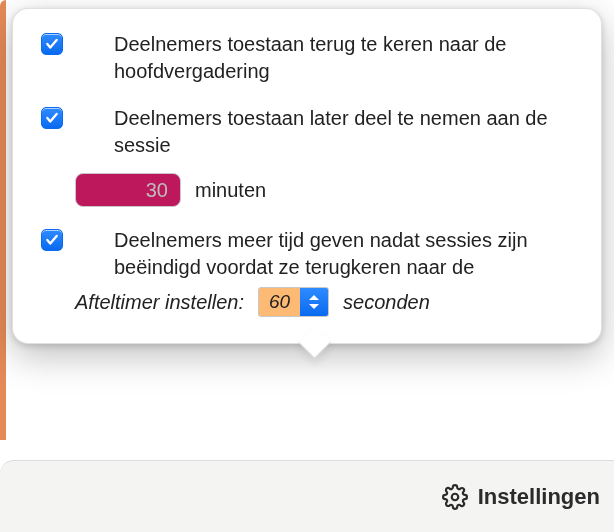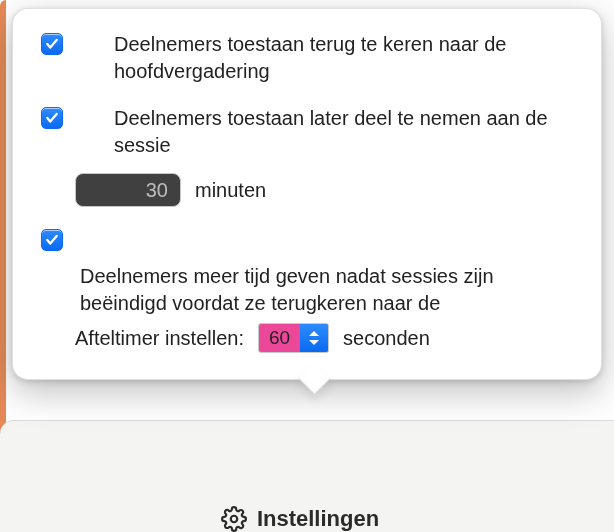--- a/index.html
+++ b/index.html
@@ -30,30 +30,29 @@
     position: absolute;
     left: 0; bottom: 38px;
     width: 120px; height: 4px;
     background: #8fd3e6;
     border-radius: 2px;
   }
   
   .toolbar {
     position: absolute;
     left: 0; right: 0; bottom: 0;
-    height: 112px;
+    height: 72px;
     background: #f4f4f2;
     border-top: 1px solid #dcdcdc;
     display: flex;
     align-items: center;
     justify-content: flex-end;
     gap: 32px;
     padding: 0 14px 0 0;
     border-top-left-radius: 14px;
-    flex-direction: column;
   }
   .toolbar-btn {
     display: inline-flex;
     align-items: center;
     gap: 10px;
     font-size: 22px;
     font-weight: 600;
     color: #2b2b2b;
     cursor: pointer;
     user-select: none;
@@ -122,38 +121,38 @@
     align-items: center;
     gap: 14px;
     margin-top: -6px;
     margin-bottom: 20px;
   }
 
   .num-input {
     width: 106px; height: 34px;
     border: 1px solid #c7c7c7;
     border-radius: 8px;
-    background: #404040;
+    background: #be185d;
     font-size: 20px;
     color: #bdbdbd;
     text-align: right;
     padding: 0 12px 0 8px;
     display: inline-flex;
     align-items: center;
     justify-content: flex-end;
   }
 
   .select-wrap {
     display: inline-flex;
     align-items: center;
     height: 30px;
     border: 1px solid #c8c8c8;
     border-radius: 3px;
     overflow: hidden;
-    background: #ec4899;
+    background: #fdba74;
   }
   .select-val {
     padding: 0 10px 0 10px;
     font-size: 19px;
   }
   .select-stepper {
     width: 28px;
     height: 100%;
     background: linear-gradient(#2e8bff, #0a6af0);
     display: flex;
@@ -209,29 +208,29 @@
           </svg>
       </span>
       <span class="label">Deelnemers toestaan later deel te nemen aan de sessie</span>
     </div>
 
     <div class="subrow">
       <span class="num-input">30</span>
       <span class="unit">minuten</span>
     </div>
 
-    <div class="row" style="margin-bottom:12px;flex-direction:column;">
+    <div class="row" style="margin-bottom:12px;">
       <span class="checkbox checked">
         <svg width="14" height="14" viewBox="0 0 24 24" fill="none" stroke="#fff" stroke-width="4" stroke-linecap="round" stroke-linejoin="round">
             <polyline points="4 12 9 18 20 5"></polyline>
           </svg>
       </span>
       <span class="label">Deelnemers meer tijd geven nadat sessies zijn beëindigd voordat ze terugkeren naar de</span>
     </div>
-    <div class="subrow" style="margin-bottom:0;">
+    <div class="subrow" style="margin-bottom:0;font-style:italic;">
       <span class="unit">Afteltimer instellen:</span>
       <span class="select-wrap">
         <span class="select-val">60</span>
         <span class="select-stepper">
           <span class="tri up"></span>
           <span class="tri down"></span>
         </span>
       </span>
       <span class="unit">seconden</span>
     </div>

